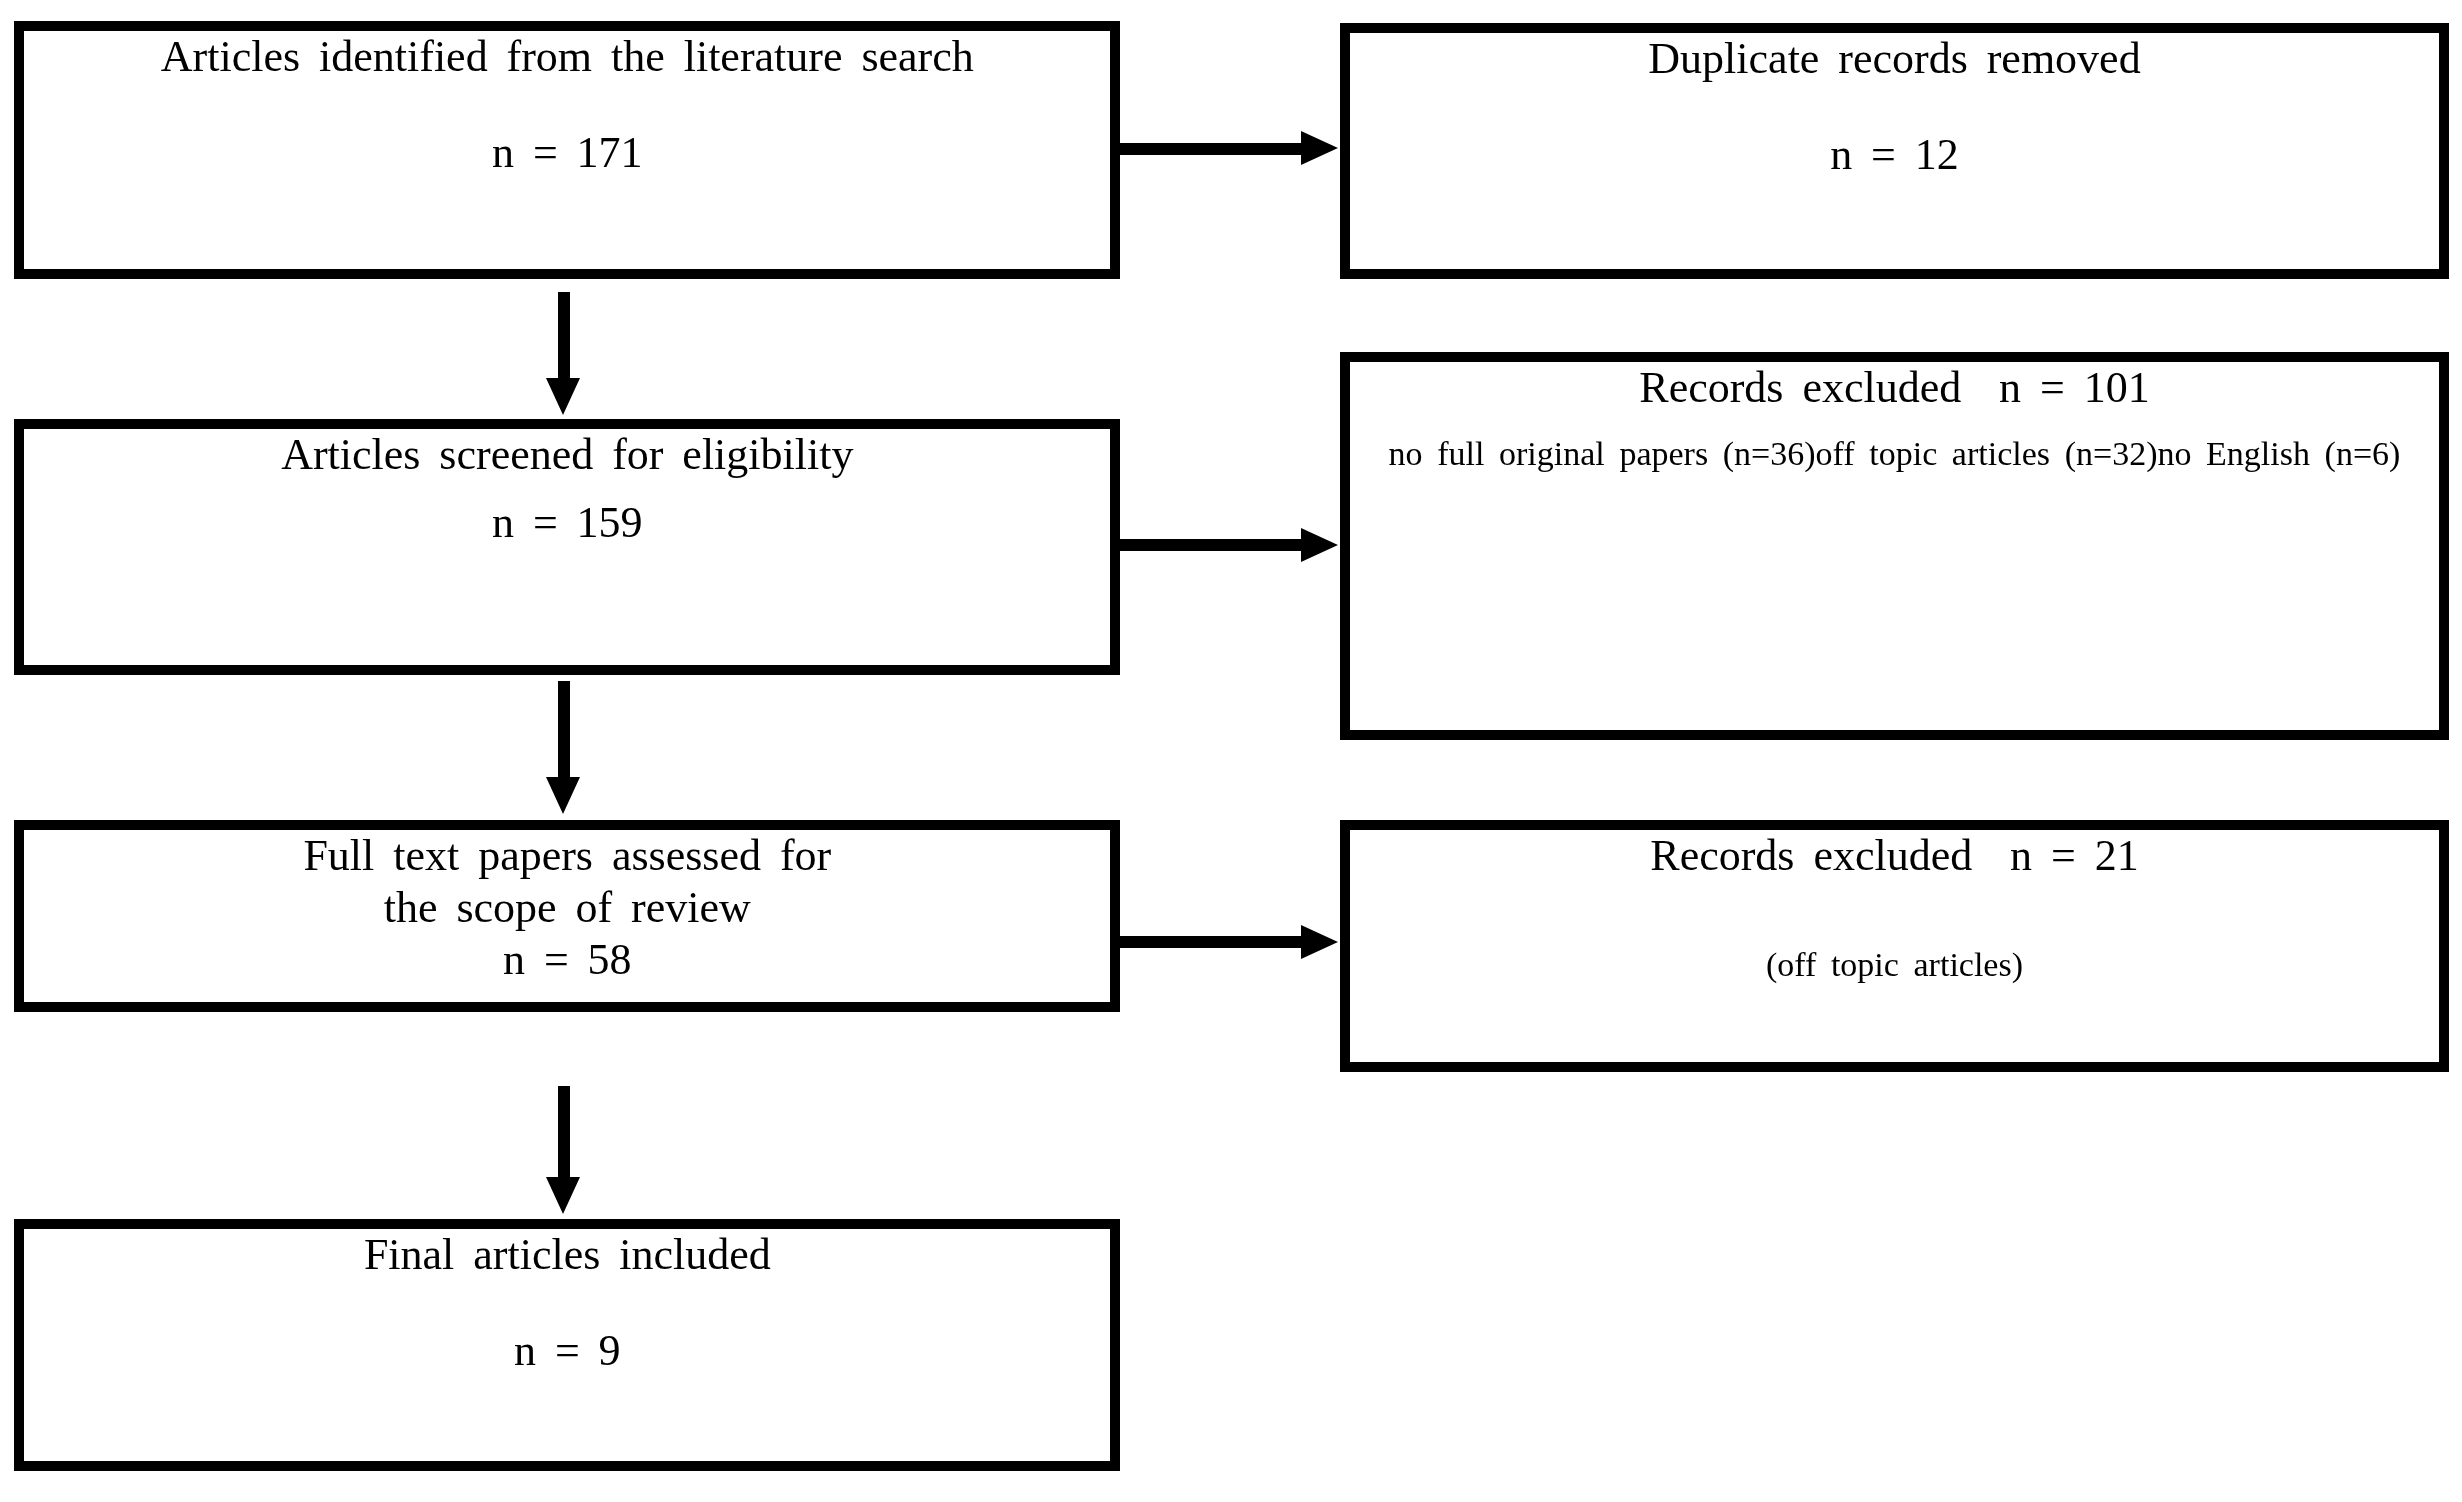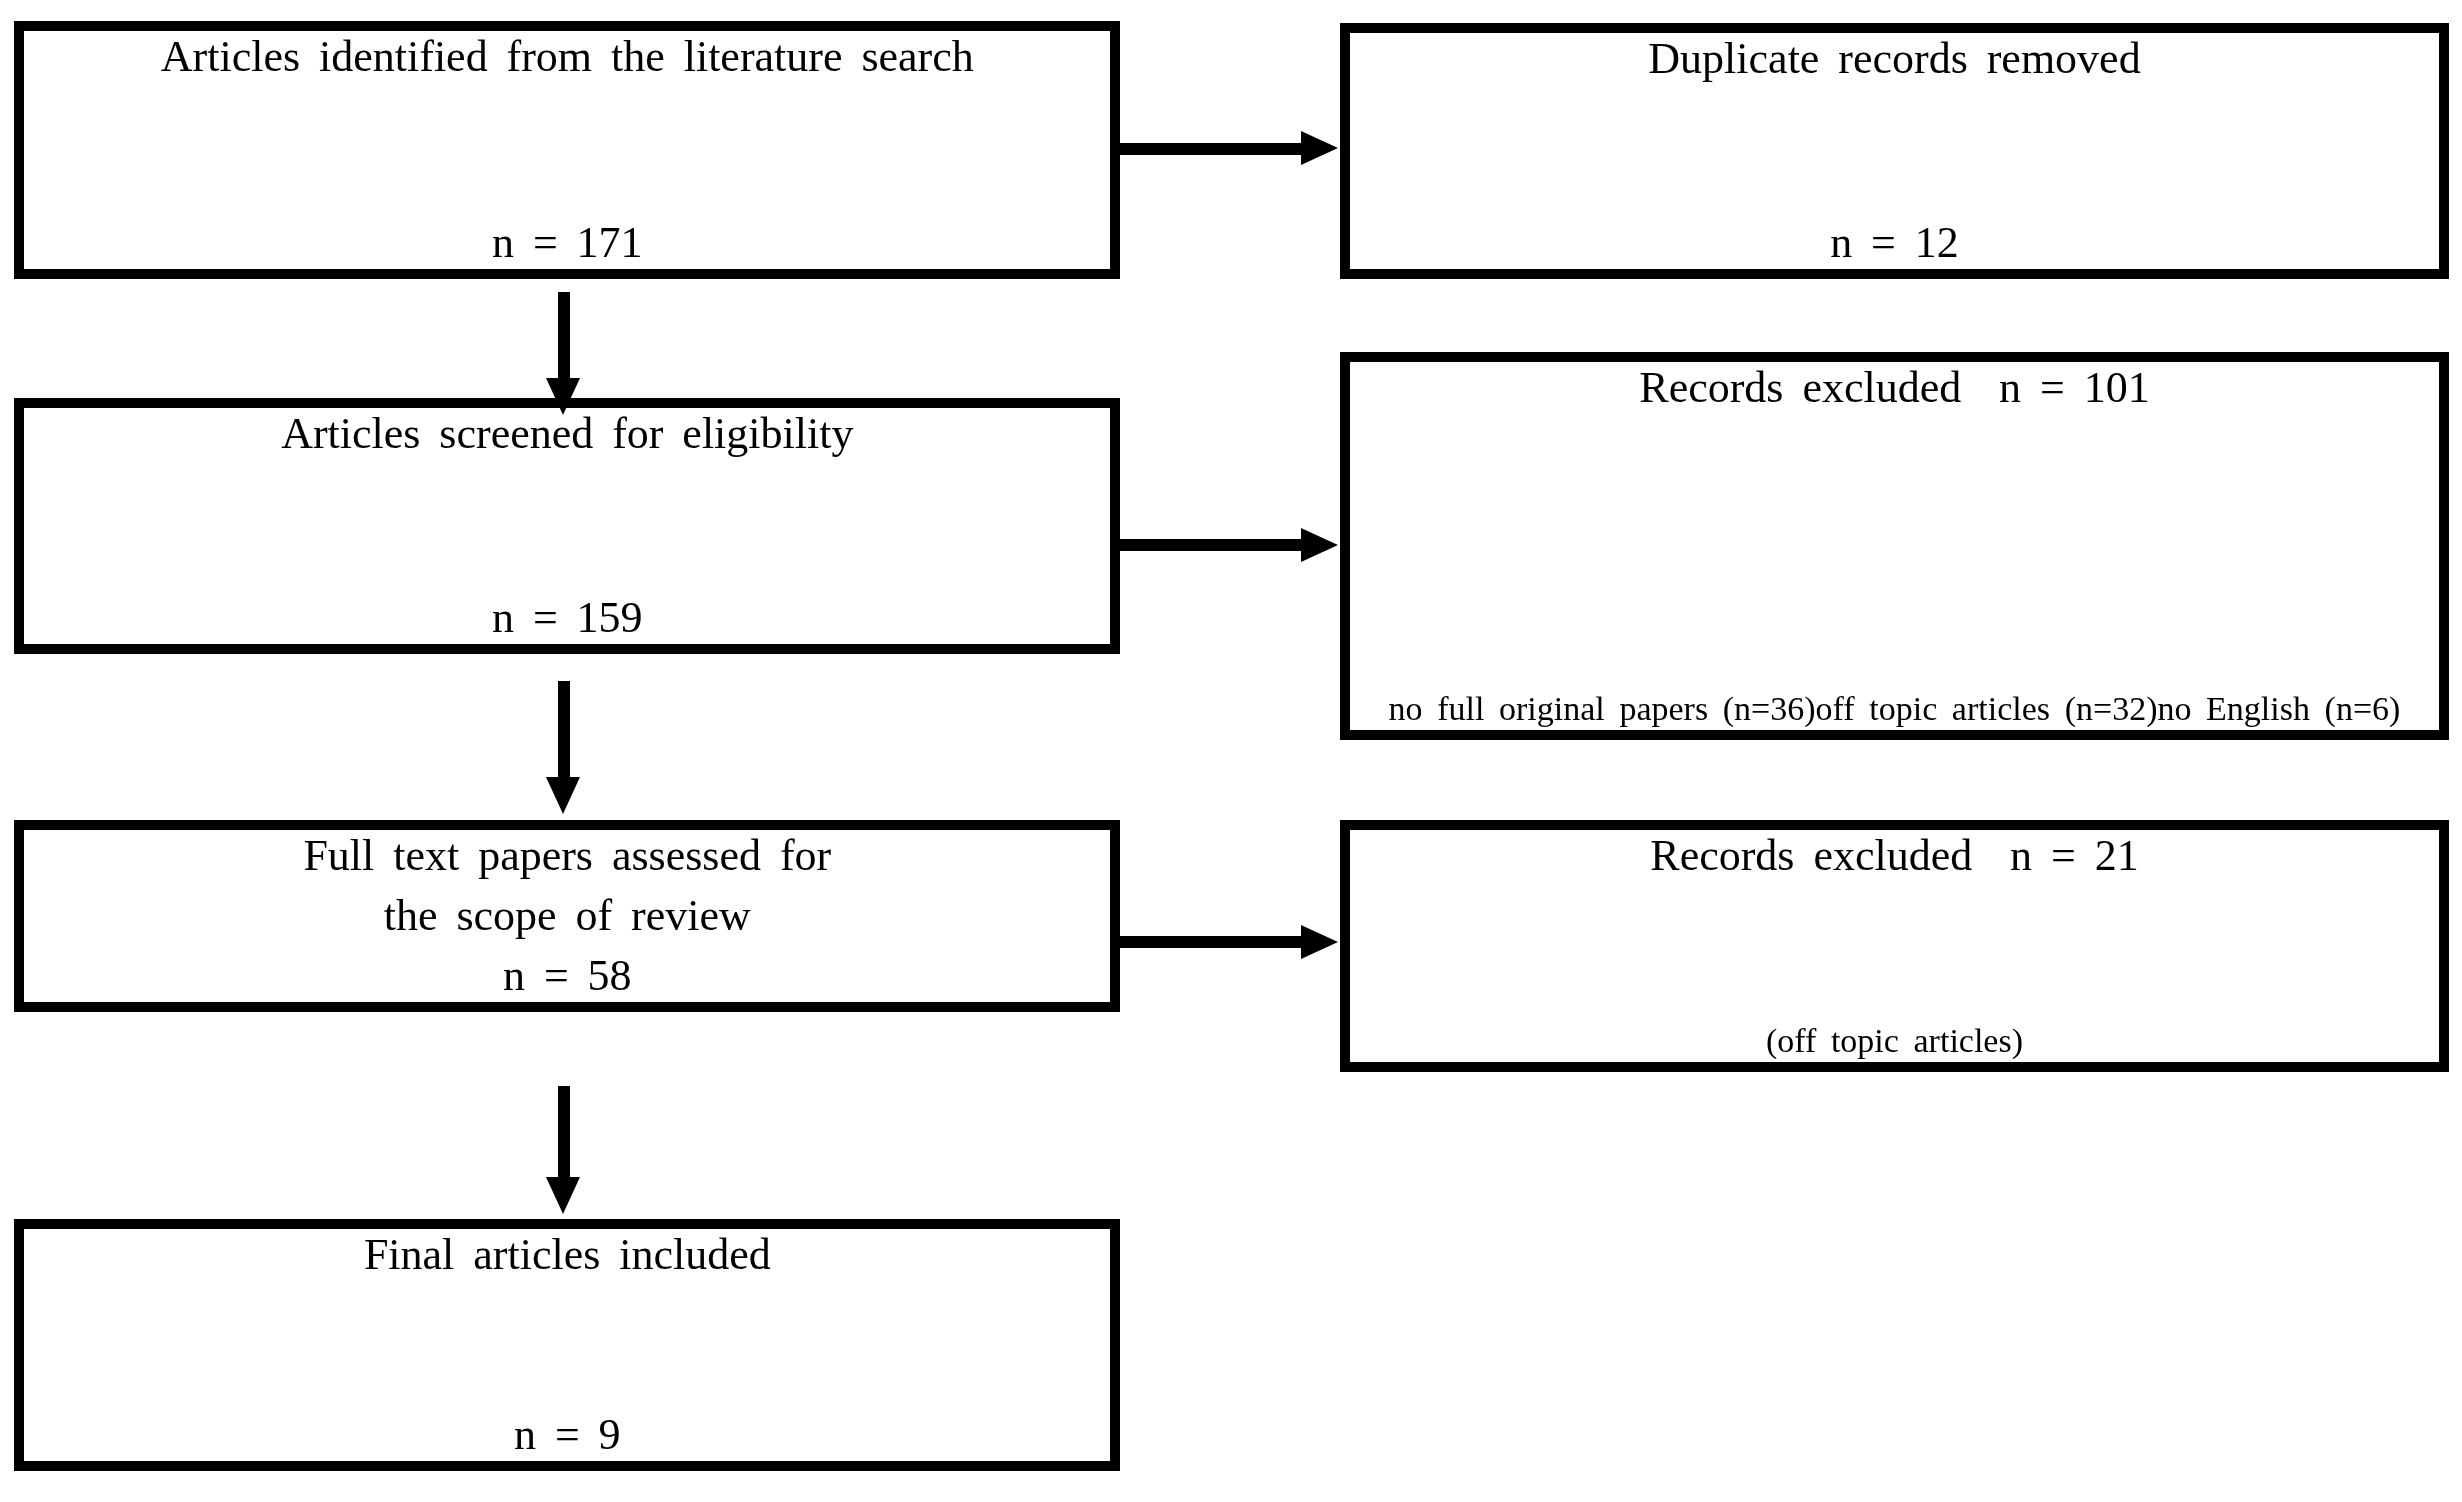--- a/index.html
+++ b/index.html
@@ -13,40 +13,40 @@
     overflow: hidden;
   }
   .box {
     position: absolute;
     box-sizing: border-box;
     border: 10px solid #000000;
     background: #ffffff;
     display: flex;
     flex-direction: column;
     align-items: center;
-    justify-content: space-between;
+    justify-content: flex-start;
     text-align: center;
   }
   .main {
     font-size: 44px;
     line-height: 1.18;
     word-spacing: 0.18em;
     white-space: nowrap;
   }
   .sub {
     font-size: 34px;
     line-height: 1.2;
     word-spacing: 0.18em;
     white-space: nowrap;
   }
   .italic { }
 
   
   #box-identified { left: 14.3px;   top: 21px;   width: 1106px; height: 258px; row-gap: 44px; }
-  #box-screened   { left: 14.3px;   top: 398px;  width: 1106px; height: 256px; row-gap: 44px; }
+  #box-screened   { left: 14.3px;   top: 419px;  width: 1106px; height: 256px; row-gap: 16px; }
   #box-fulltext   { left: 14.3px;   top: 820px;  width: 1106px; height: 192px; }
   #box-included   { left: 14.3px;   top: 1219px; width: 1106px; height: 252px; row-gap: 44px; }
 
   
   #box-duplicates        { left: 1340px; top: 22.7px;  width: 1109px; height: 256px; row-gap: 44px; }
   #box-excluded-screen   { left: 1340px; top: 352px; width: 1109px; height: 388px; }
   #box-excluded-fulltext { left: 1340px; top: 820px; width: 1109px; height: 252px; }
 
   #box-excluded-screen .heading   { margin-bottom: 20px; }
   #box-excluded-screen .reasons   { display: flex; flex-direction: row; row-gap: 18.5px; }

